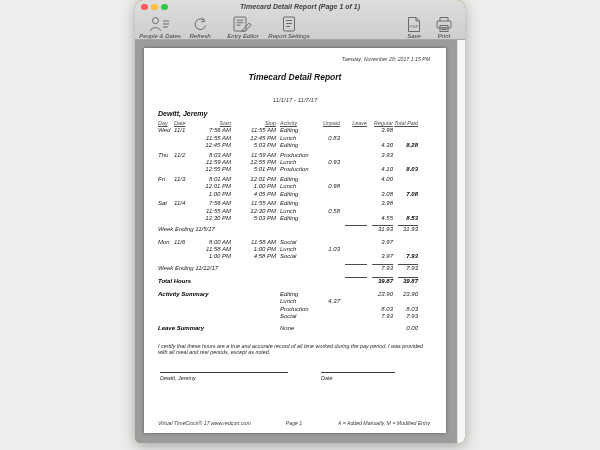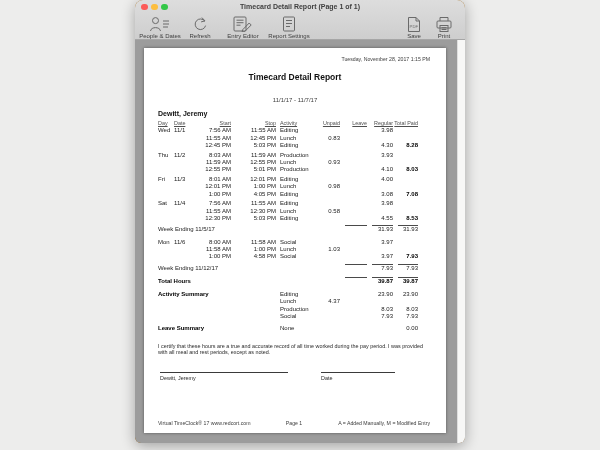--- a/index.html
+++ b/index.html
@@ -1,20 +1,20 @@
 <!DOCTYPE html>
 <html><head>
 <meta charset="utf-8">
 <style>
   html,body{margin:0;padding:0;}
   body{width:600px;height:450px;background:#ededec;font-family:"Liberation Sans",sans-serif;overflow:hidden;position:relative;}
 
   
   .window{position:absolute;left:135px;top:0;width:330px;height:443px;border-radius:8px 8px 6px 6px;
-    box-shadow:0 3px 14px rgba(0,0,0,.32);overflow:hidden;background:#a16207;}
+    box-shadow:0 3px 14px rgba(0,0,0,.32);overflow:hidden;background:#a16207;font-style:italic;}
   .chrome{position:relative;height:40px;background:linear-gradient(#dddddd,#cecece);border-bottom:1px solid #a6a6a6;box-sizing:border-box;}
   .titlebar{position:relative;height:13px;}
   .title{font-size:7px;font-weight:600;color:#404040;text-align:center;line-height:13px;}
   .lights{position:absolute;left:6px;top:3.5px;display:flex;gap:3.5px;}
   .light{width:6.5px;height:6.5px;border-radius:50%;}
   .toolbar{display:flex;align-items:flex-end;height:26px;padding:0 9px 2px 2px;}
   .tb-item{display:flex;flex-direction:column;align-items:center;justify-content:flex-end;cursor:default;}
   .tb-item .icn{height:16px;display:flex;align-items:center;}
   .tb-label{font-size:6px;color:#3d3d3d;white-space:nowrap;margin-top:1px;}
   .i-people{width:46px;}

